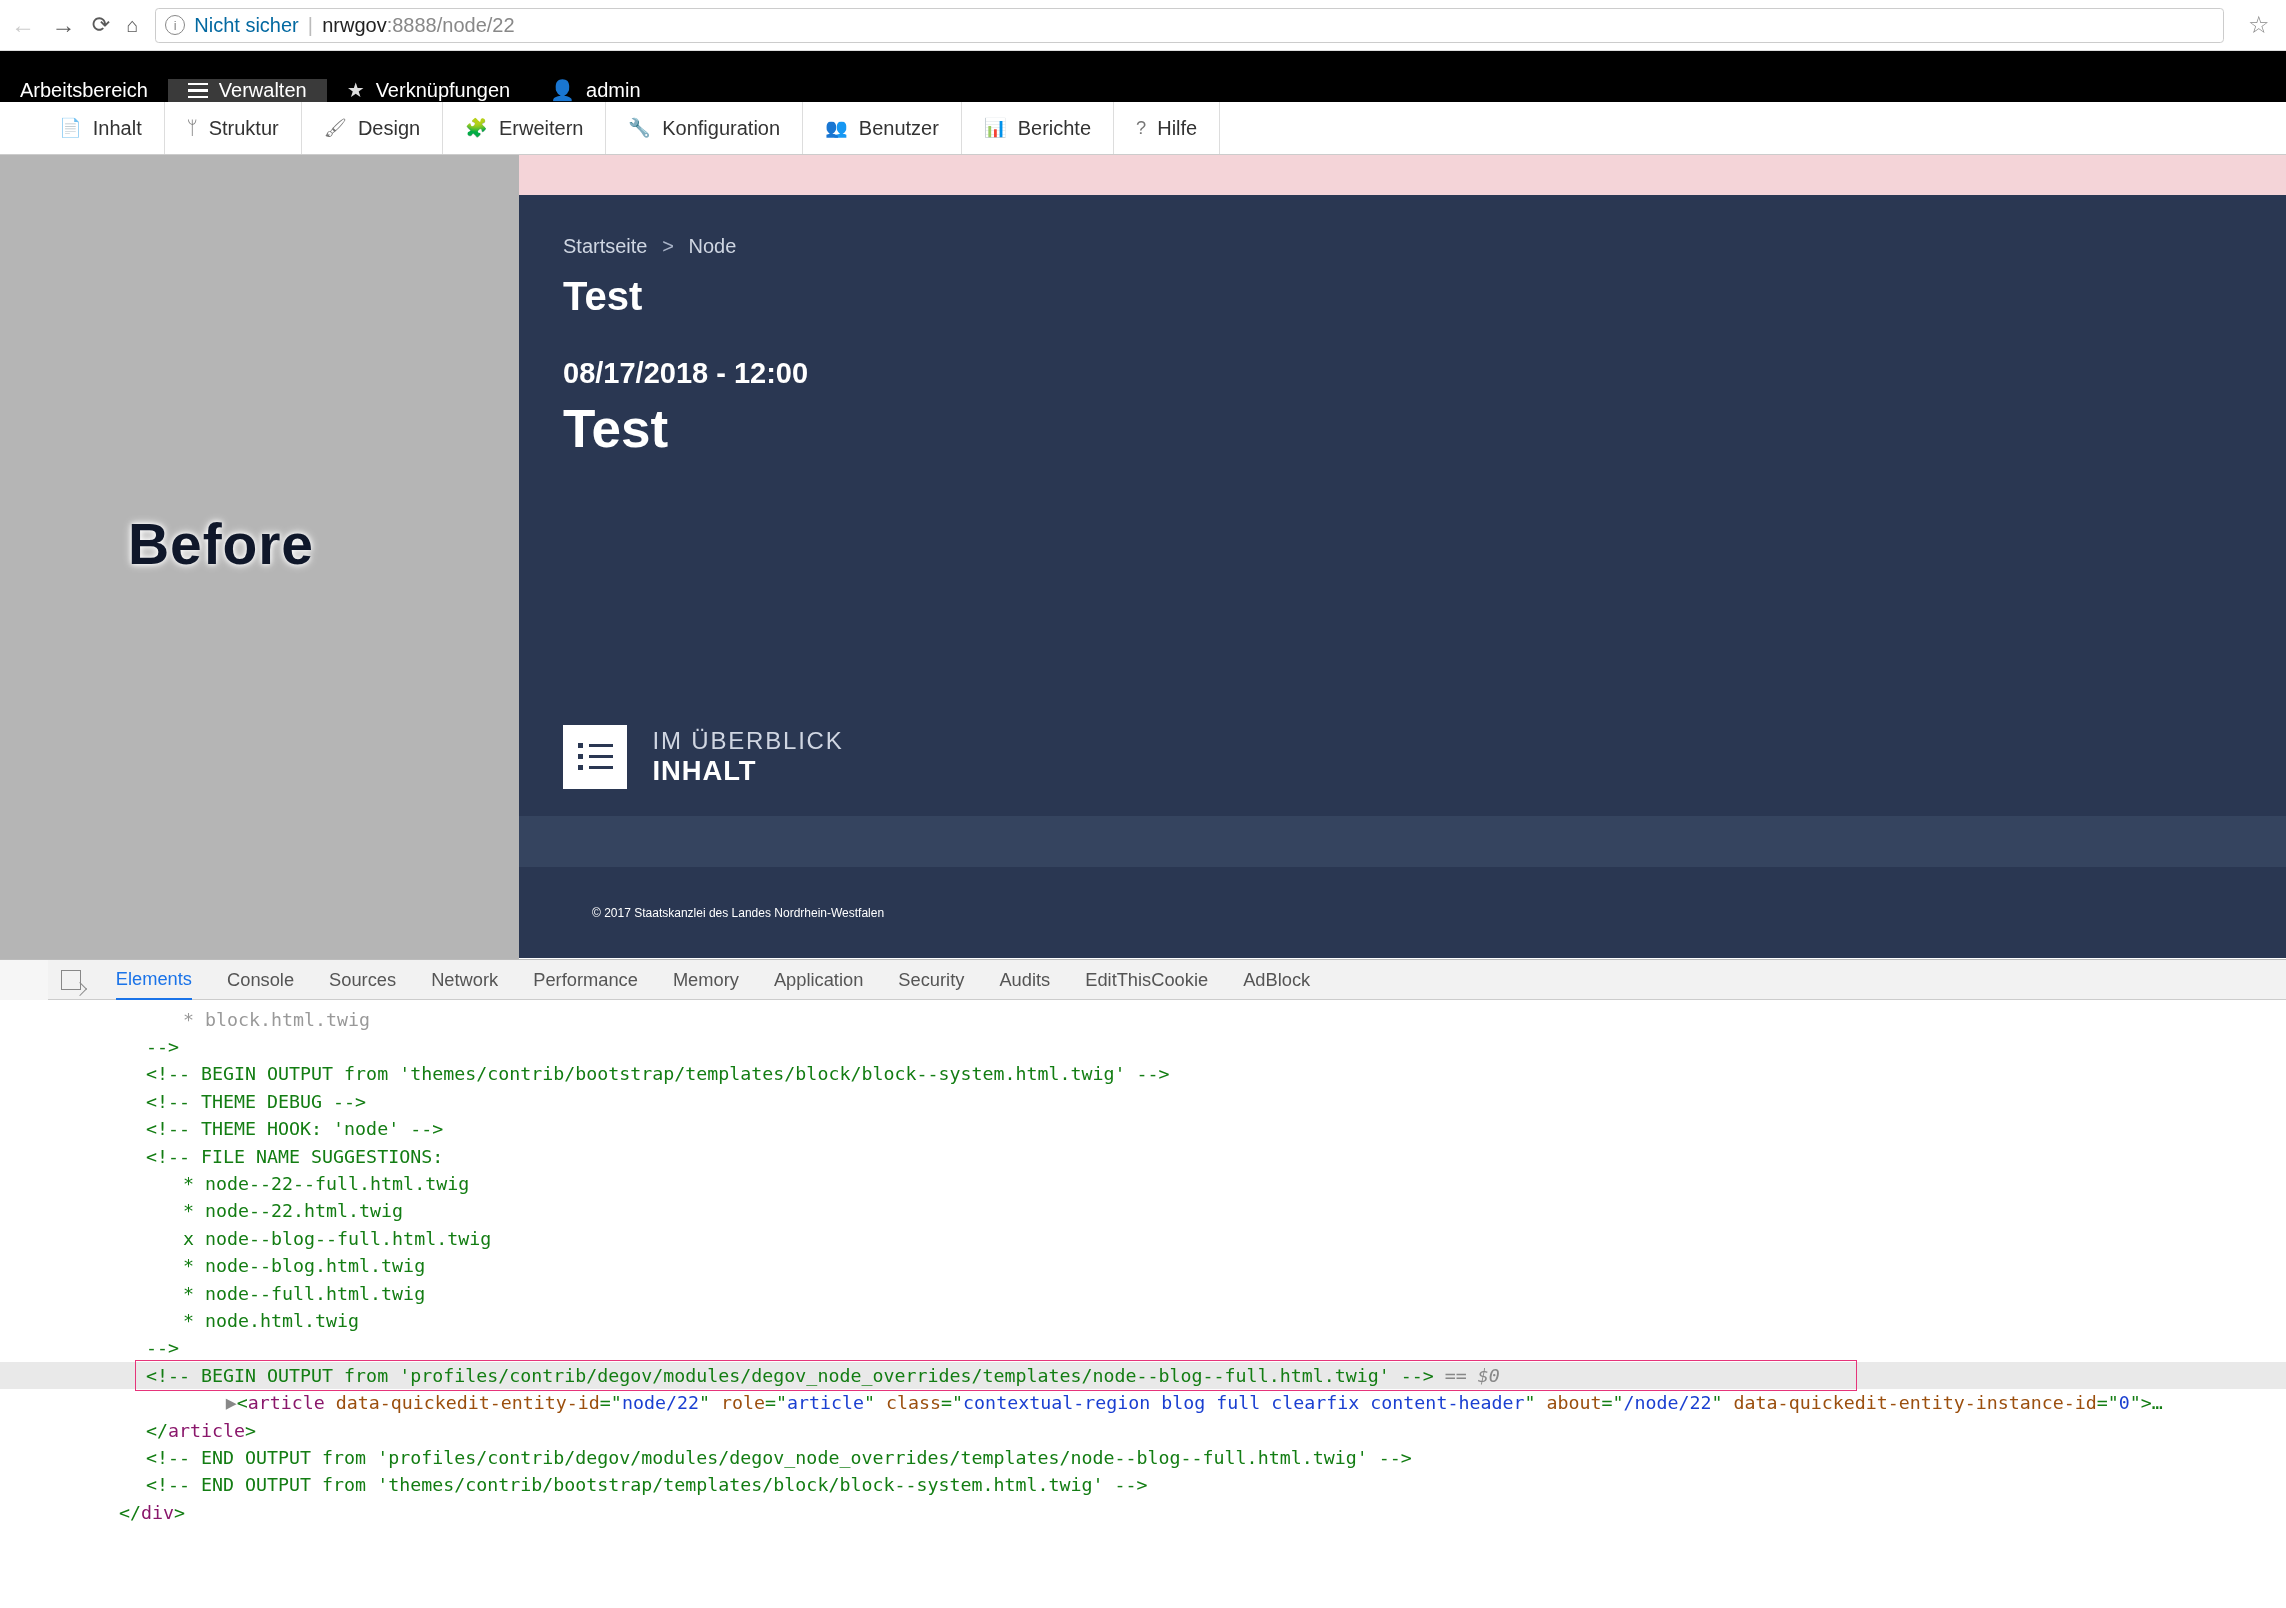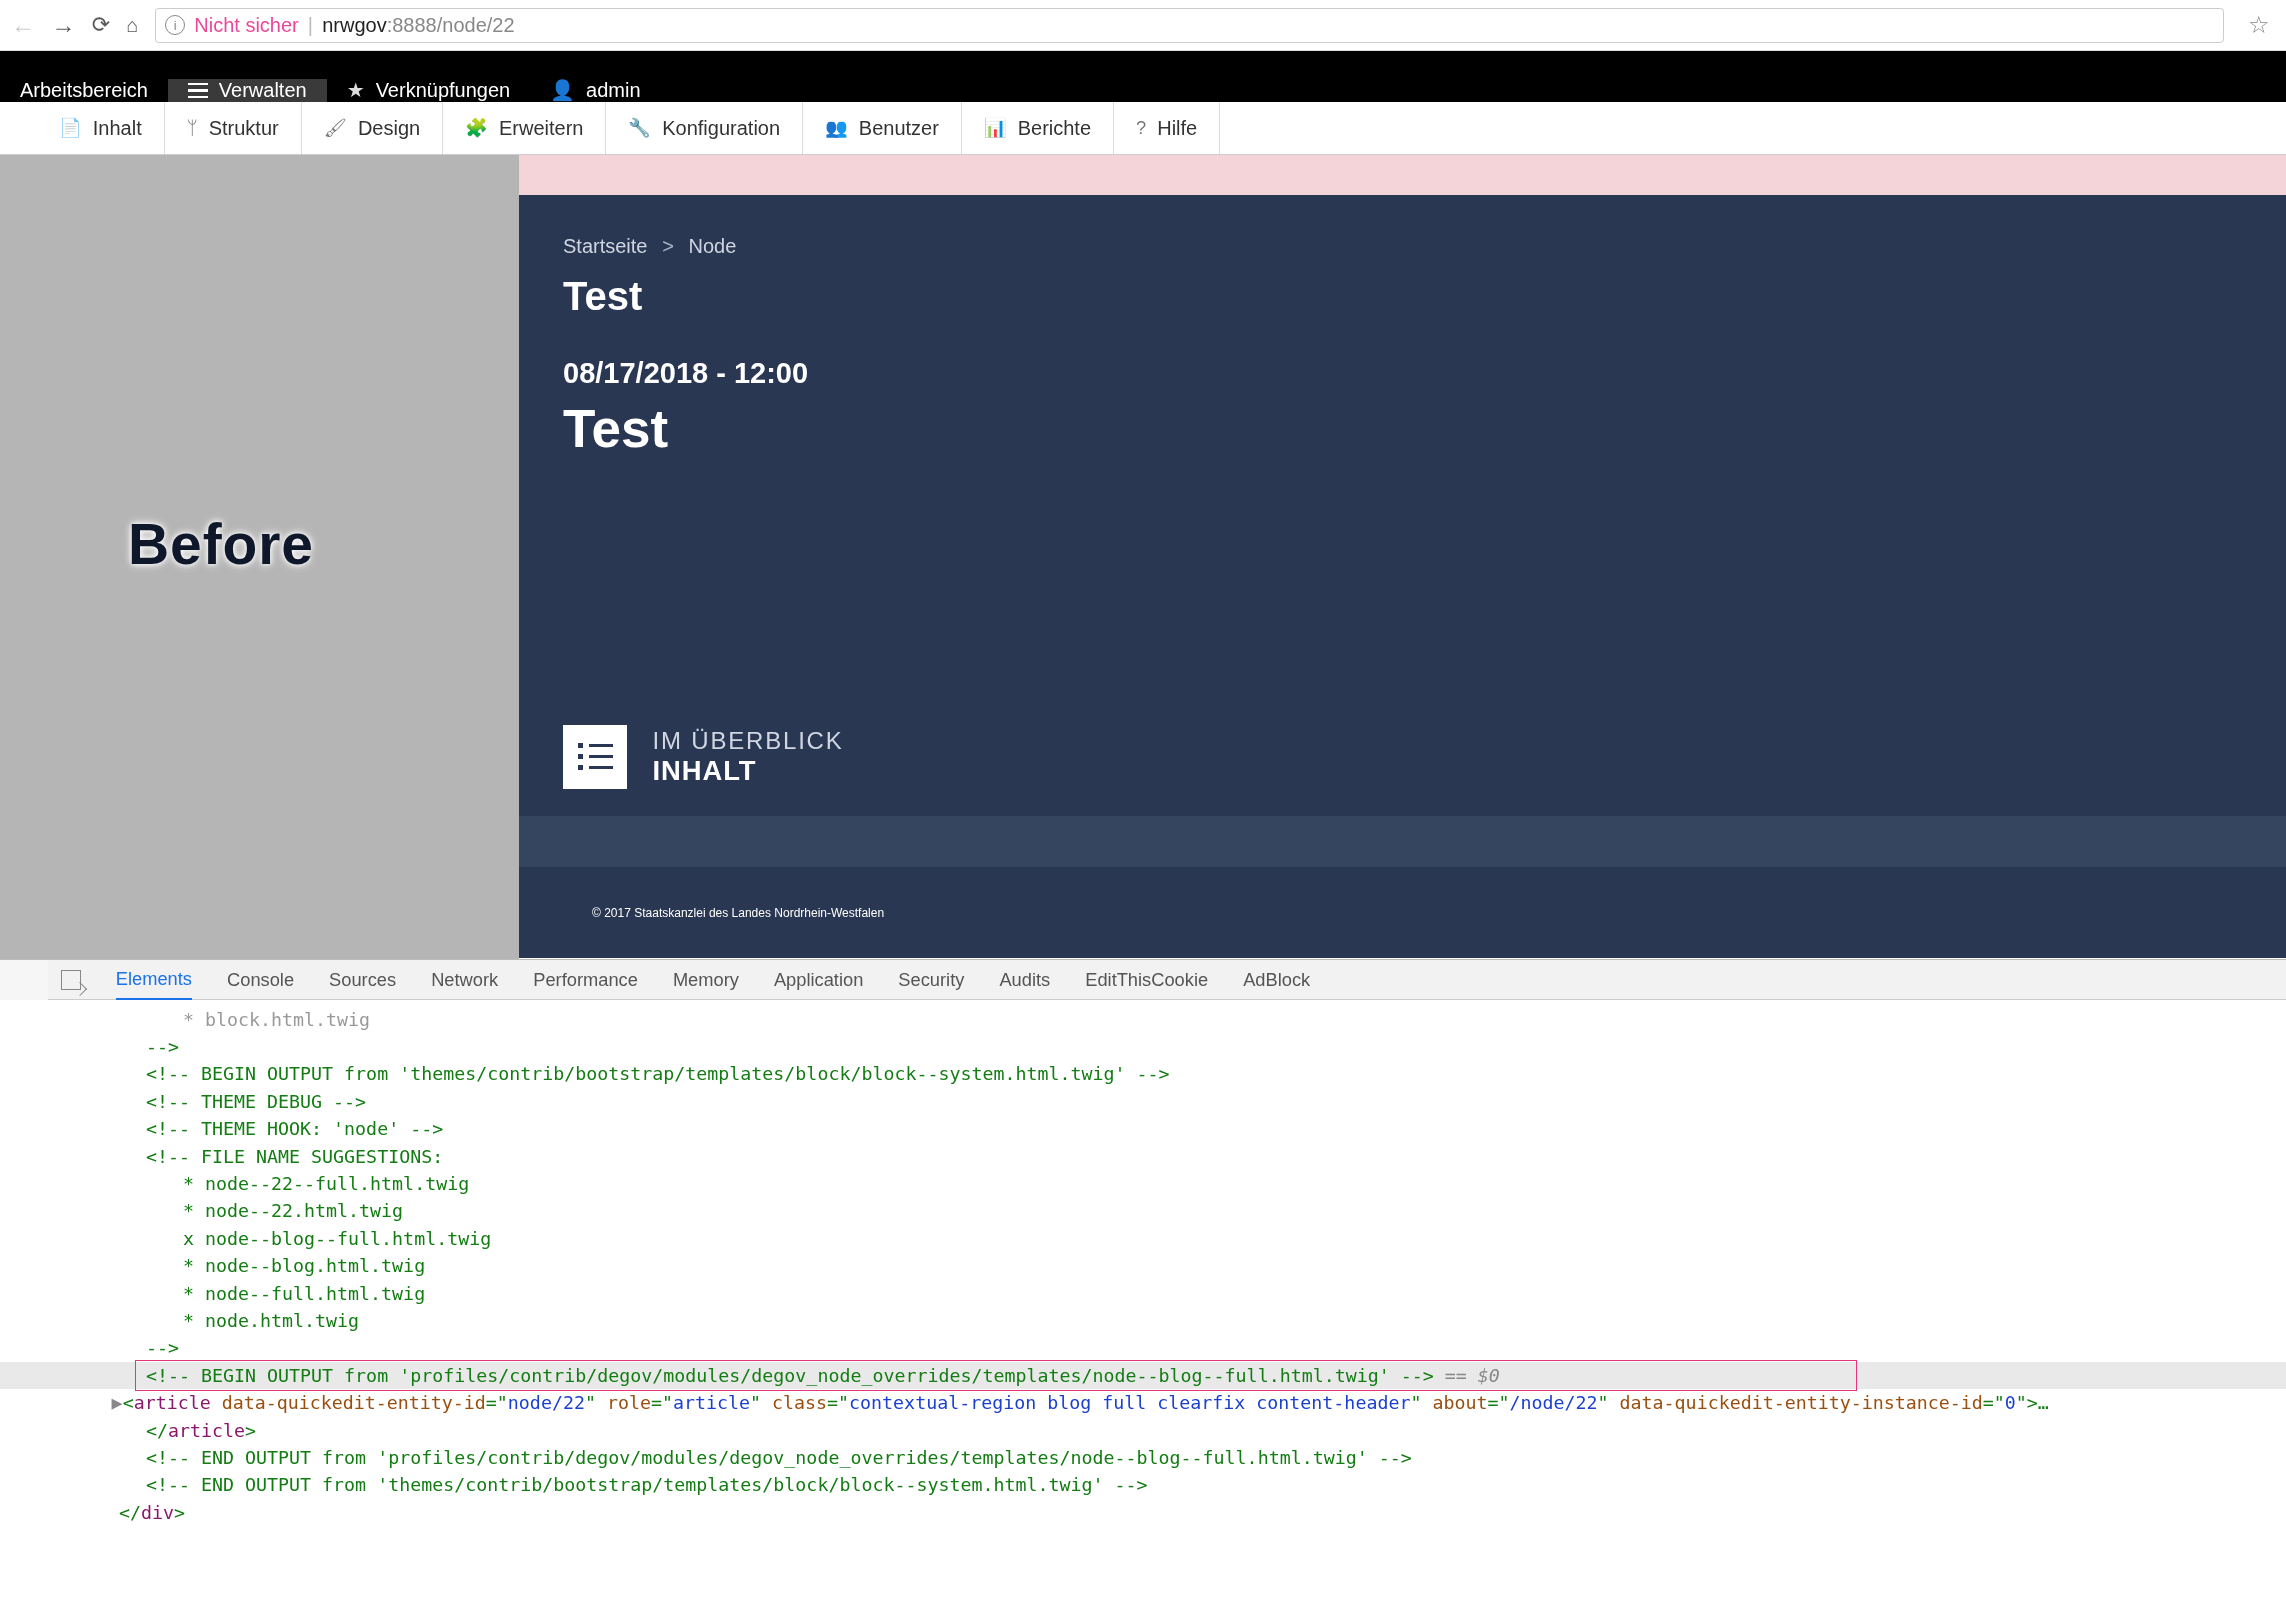--- a/index.html
+++ b/index.html
@@ -6,21 +6,21 @@
 body { font-family: -apple-system, "Helvetica Neue", Arial, sans-serif; font-size: 12.8px; background: #fff; width: 2286px; }
 
 
 .browser-bar { height: 51px; display: flex; align-items: center; padding: 0 11px; gap: 16.4px; border-bottom: 0.9px solid #ddd; background: #fff; }
 .browser-bar .nav-arrow { color: #ccc; font-size: 24px; }
 .browser-bar .nav-arrow.active { color: #5a5a5a; }
 .browser-bar .reload { color: #5a5a5a; font-size: 22px; }
 .browser-bar .home-icon { color: #5a5a5a; font-size: 20px; }
 .addr { flex: 1; height: 35px; border: 0.9px solid #ccc; border-radius: 3.7px; display: flex; align-items: center; padding: 0 9.1px; gap: 9.1px; font-size: 20px; color: #333; }
 .addr .info-icon { width: 20px; height: 20px; border: 1.4px solid #888; border-radius: 50%; display: inline-flex; align-items: center; justify-content: center; font-size: 12.8px; color: #888; }
-.addr .insecure { color: #ec4899; }
+.addr .insecure { color: #0369a1; }
 .addr .sep { color: #bbb; }
 .addr .host { color: #222; }
 .addr .path { color: #888; }
 .star { color: #888; font-size: 24px; margin-left: 7.3px; margin-right: 5.5px; }
 
 
 .admin-bar { height: 51px; background: #000; display: flex; align-items: flex-end; color: #fff; font-size: 20px; }
 .admin-item { display: flex; align-items: center; padding: 0 20px; gap: 11px; color: #fff; }
 .admin-item.verwalten { background: #3a3a3a; }
 .admin-item .ico { font-size: 20px; color: #ddd; }
@@ -61,21 +61,21 @@
 .devtools { border-top: 1.8px solid #bbb; background: #f6f6f6; }
 .dt-tabs { height: 40px; display: flex; align-items: center; gap: 35px; padding: 0 12.8px; font-size: 18.3px; color: #555; border-bottom: 0.9px solid #ccc; background: #f2f2f2; margin-left: 48px; }
 .dt-select { width: 20px; height: 20px; border: 1.4px solid #888; position: relative; }
 .dt-select::after { content: ""; position: absolute; right: -5.5px; bottom: -5.5px; width: 9.1px; height: 9.1px; border-right: 1.4px solid #888; border-bottom: 1.4px solid #888; transform: rotate(-45deg); }
 .dt-tab.active { color: #1a73e8; border-bottom: 2.7px solid #1a73e8; padding-bottom: 7.3px; margin-bottom: -9.1px; }
 .dt-code { font-family: Menlo, Consolas, monospace; font-size: 18.3px; line-height: 27.4px; padding: 5.5px 0 12.8px 0; background: #fff; overflow-x: auto; white-space: nowrap; }
 .dt-line { padding: 0 9.1px 0 146px; color: #137d13; }
 .dt-line.lvl2 { padding-left: 183px; }
 .dt-line.gray { color: #999; }
 .dt-line.html { padding-left: 146px; }
-.dt-line.html2 { padding-left: 128px; }
+.dt-line.html2 { padding-left: 128px; text-align: center; }
 .tag { color: #8a176b; }
 .attr { color: #9b4f0e; }
 .val { color: #1a3fd1; }
 .highlight-row { background: #e9e9e9; position: relative; }
 .highlight-box { position: absolute; left: 135px; right: 429px; top: -1.8px; bottom: -1.8px; border: 1.8px solid #e6347a; pointer-events: none; }
 .marker { color: #888; }
 .tri { color: #888; margin-left: -16.4px; }
 </style>
 </head>
 <body>

